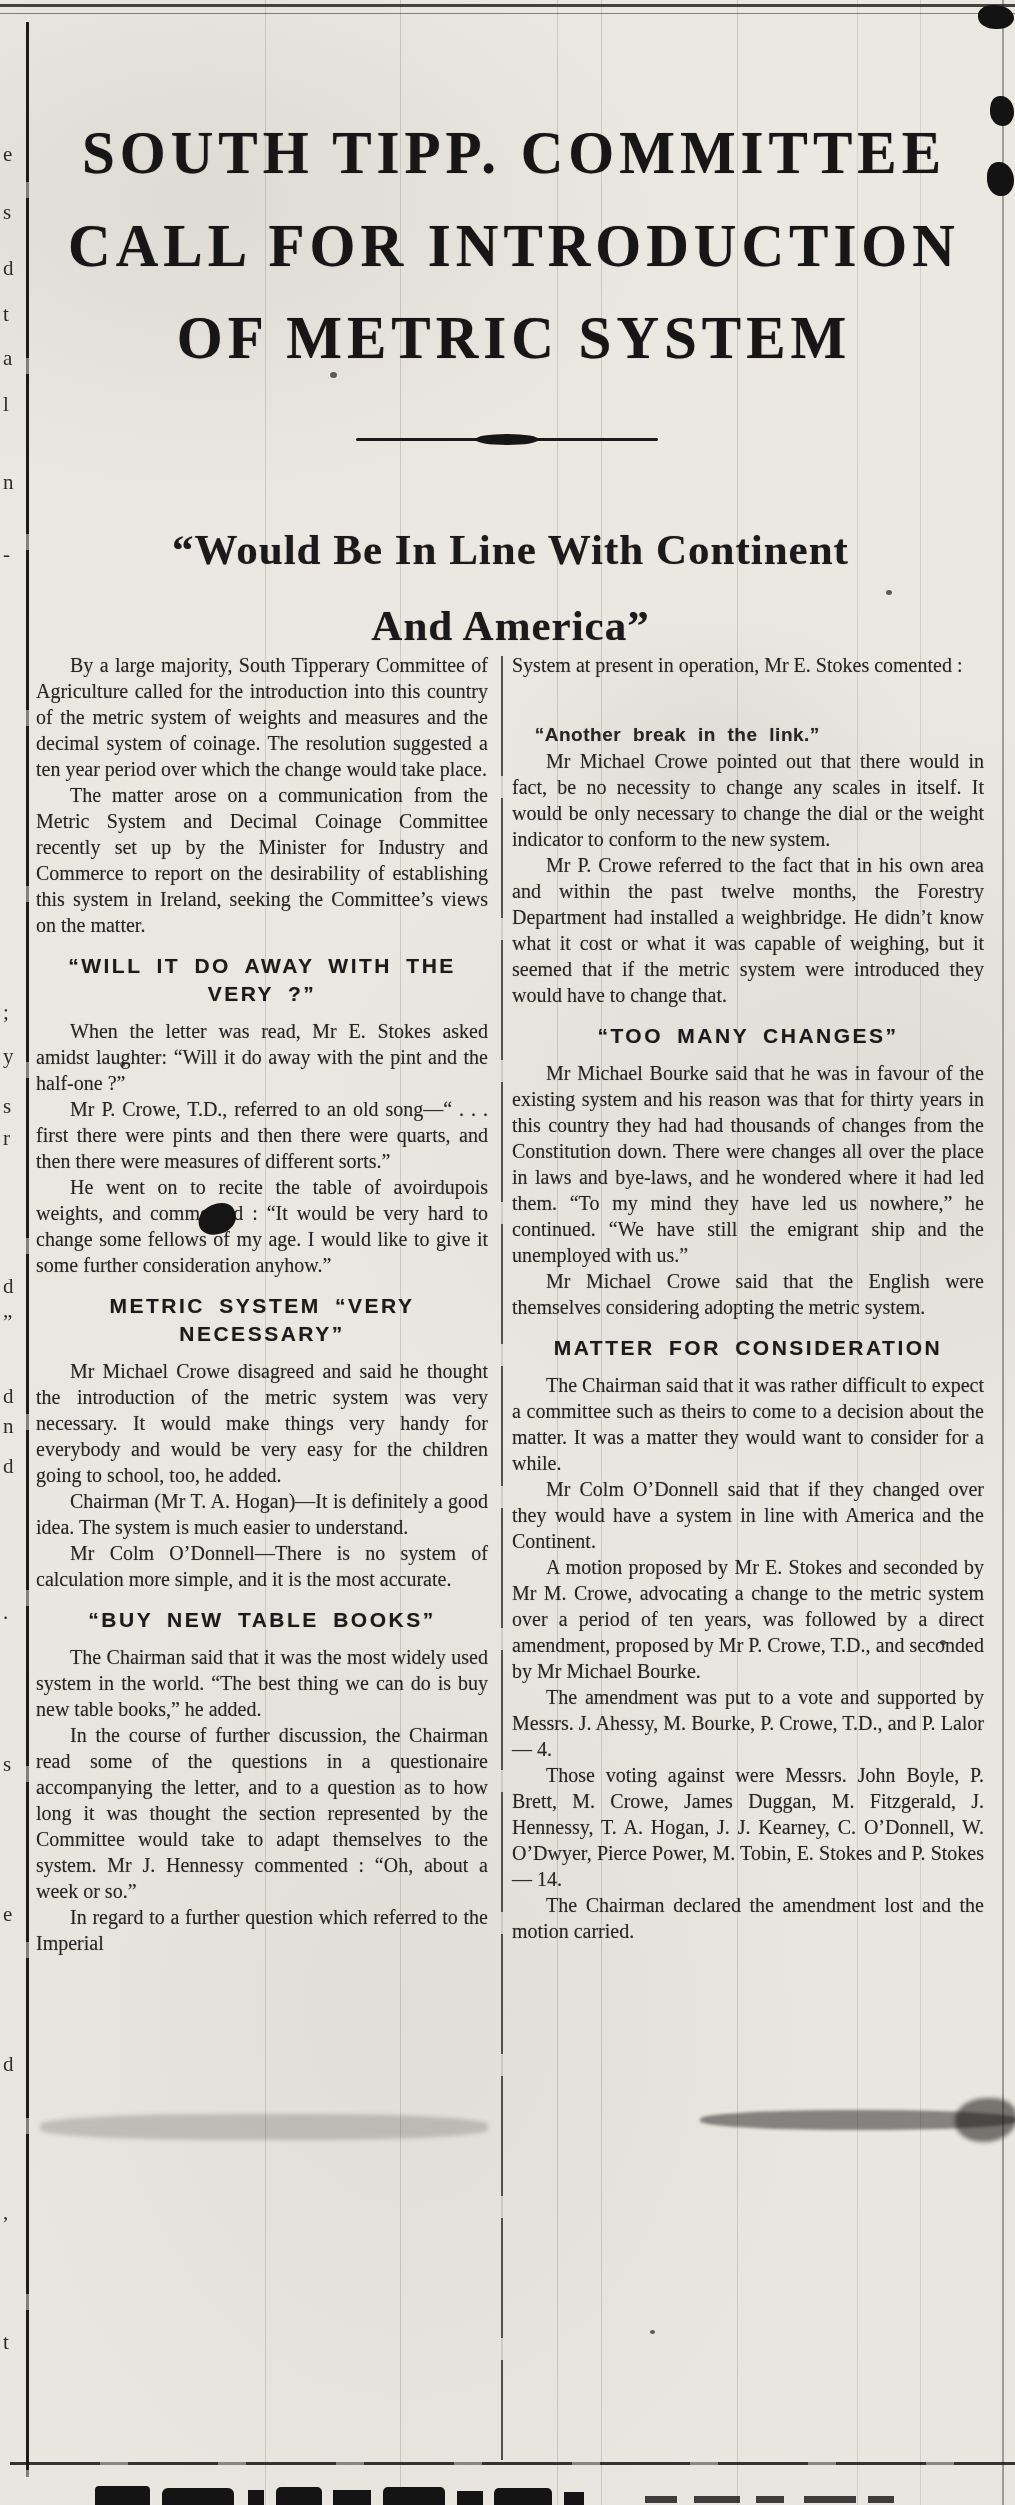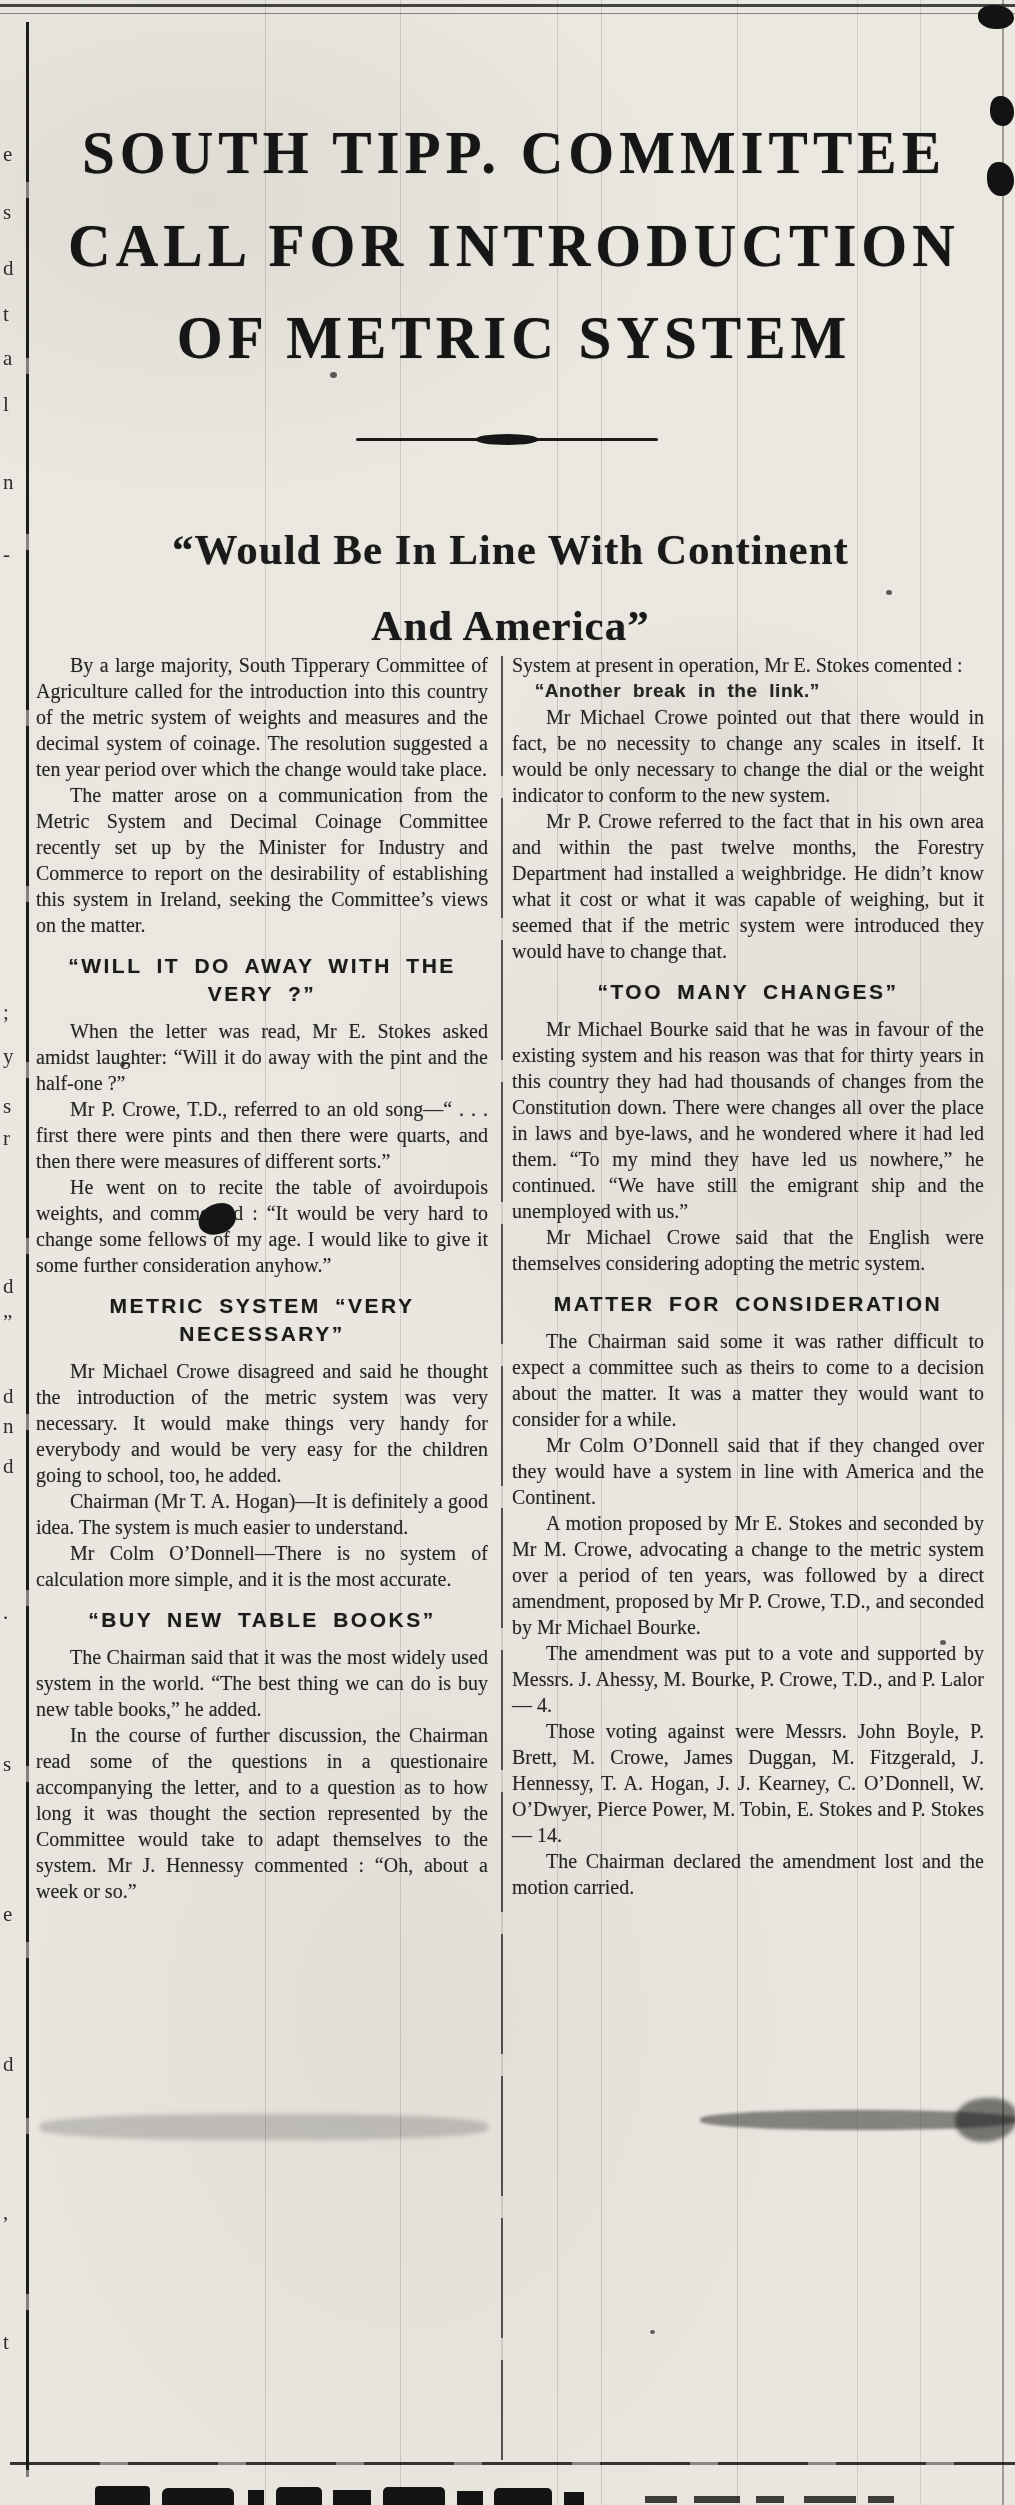--- a/index.html
+++ b/index.html
@@ -47,21 +47,21 @@
   .columns{position:absolute;left:36px;top:652px;width:952px;height:1808px;display:flex;overflow:hidden;}
   .col{font-size:20px;line-height:26px;text-align:justify;color:#262626;text-shadow:0 0 1px rgba(35,35,35,0.35);}
   .col.left{width:452px;}
   .col.right{width:472px;}
   .col-rule{
     width:2px;margin:4px 9px 0 13px;flex:none;
     background:repeating-linear-gradient(to bottom, rgba(30,30,30,0.75) 0 120px, rgba(30,30,30,0.12) 120px 142px);
   }
   .col p{margin:0;text-indent:1.7em;}
   .col p.noindent{text-indent:0;}
-  .col p.boldline{font-family:"Liberation Sans",sans-serif;font-weight:700;font-size:19px;letter-spacing:.5px;word-spacing:6px;text-indent:1.2em;}
+  .col p.boldline{font-family:"Liberation Sans",sans-serif;font-weight:700;font-size:19px;letter-spacing:.5px;word-spacing:6px;text-indent:1.2em;margin-top:44px;}
   .col h3.crosshead{
     font-family:"Liberation Sans",sans-serif;font-weight:700;font-size:21px;line-height:28px;
     letter-spacing:2.5px;word-spacing:6px;text-align:center;margin:14px 0 10px;color:#1b1b1b;
   }
   .blot-amidst{position:absolute;left:198px;top:1204px;width:38px;height:30px;background:#151515;border-radius:62% 45% 55% 50%;transform:rotate(-14deg);}
   .smudge-left{position:absolute;left:40px;top:2114px;width:448px;height:26px;background:rgba(35,35,35,0.20);filter:blur(2px);border-radius:40%;}
   .smear-right{position:absolute;left:700px;top:2110px;width:318px;height:20px;background:rgba(22,22,22,0.48);filter:blur(1.5px);border-radius:45%;}
   .smear-right-end{position:absolute;left:955px;top:2098px;width:62px;height:44px;background:rgba(22,22,22,0.55);filter:blur(2px);border-radius:50% 40% 55% 45%;}
   .corner-blot{position:absolute;background:#131313;border-radius:45% 60% 50% 55%;}
   .corner-blot.b1{left:978px;top:5px;width:36px;height:24px;}
@@ -162,32 +162,33 @@
         <p>When the letter was read, Mr E. Stokes asked amidst laughter: “Will it do away with the pint and the half-one ?”</p>
         <p>Mr P. Crowe, T.D., referred to an old song—“ . . . first there were pints and then there were quarts, and then there were measures of different sorts.”</p>
         <p>He went on to recite the table of avoirdupois weights, and commented : “It would be very hard to change some fellows of my age. I would like to give it some further consideration anyhow.”</p>
         <h3 class="crosshead">METRIC SYSTEM “VERY NECESSARY”</h3>
         <p>Mr Michael Crowe disagreed and said he thought the introduction of the metric system was very necessary. It would make things very handy for everybody and would be very easy for the children going to school, too, he added.</p>
         <p>Chairman (Mr T. A. Hogan)—It is definitely a good idea. The system is much easier to understand.</p>
         <p>Mr Colm O’Donnell—There is no system of calculation more simple, and it is the most accurate.</p>
         <h3 class="crosshead">“BUY NEW TABLE BOOKS”</h3>
         <p>The Chairman said that it was the most widely used system in the world. “The best thing we can do is buy new table books,” he added.</p>
         <p>In the course of further discussion, the Chairman read some of the questions in a questionaire accompanying the letter, and to a question as to how long it was thought the section represented by the Committee would take to adapt themselves to the system. Mr J. Hennessy commented : “Oh, about a week or so.”</p>
+        <p>In regard to a further question which referred to the Imperial</p>
       </div>
     <div class="col-rule"></div>
     <div class="col right">
         <p class="noindent">System at present in operation, Mr E. Stokes comented :</p>
         <p class="boldline">“Another break in the link.”</p>
         <p>Mr Michael Crowe pointed out that there would in fact, be no necessity to change any scales in itself. It would be only necessary to change the dial or the weight indicator to conform to the new system.</p>
         <p>Mr P. Crowe referred to the fact that in his own area and within the past twelve months, the Forestry Department had installed a weighbridge. He didn’t know what it cost or what it was capable of weighing, but it seemed that if the metric system were introduced they would have to change that.</p>
         <h3 class="crosshead">“TOO MANY CHANGES”</h3>
         <p>Mr Michael Bourke said that he was in favour of the existing system and his reason was that for thirty years in this country they had had thousands of changes from the Constitution down. There were changes all over the place in laws and bye-laws, and he wondered where it had led them. “To my mind they have led us nowhere,” he continued. “We have still the emigrant ship and the unemployed with us.”</p>
         <p>Mr Michael Crowe said that the English were themselves considering adopting the metric system.</p>
         <h3 class="crosshead">MATTER FOR CONSIDERATION</h3>
-        <p>The Chairman said some it was rather difficult to expect a committee such as theirs to come to a decision about the matter. It was a matter they would want to consider for a while.</p>
+        <p>The Chairman said that it was rather difficult to expect a committee such as theirs to come to a decision about the matter. It was a matter they would want to consider for a while.</p>
         <p>Mr Colm O’Donnell said that if they changed over they would have a system in line with America and the Continent.</p>
         <p>A motion proposed by Mr E. Stokes and seconded by Mr M. Crowe, advocating a change to the metric system over a period of ten years, was followed by a direct amendment, proposed by Mr P. Crowe, T.D., and seconded by Mr Michael Bourke.</p>
         <p>The amendment was put to a vote and supported by Messrs. J. Ahessy, M. Bourke, P. Crowe, T.D., and P. Lalor — 4.</p>
         <p>Those voting against were Messrs. John Boyle, P. Brett, M. Crowe, James Duggan, M. Fitzgerald, J. Hennessy, T. A. Hogan, J. J. Kearney, C. O’Donnell, W. O’Dwyer, Pierce Power, M. Tobin, E. Stokes and P. Stokes — 14.</p>
         <p>The Chairman declared the amendment lost and the motion carried.</p>
       </div>
   </div>
 
   <div class="blot-amidst"></div>
   <div class="smudge-left"></div>

